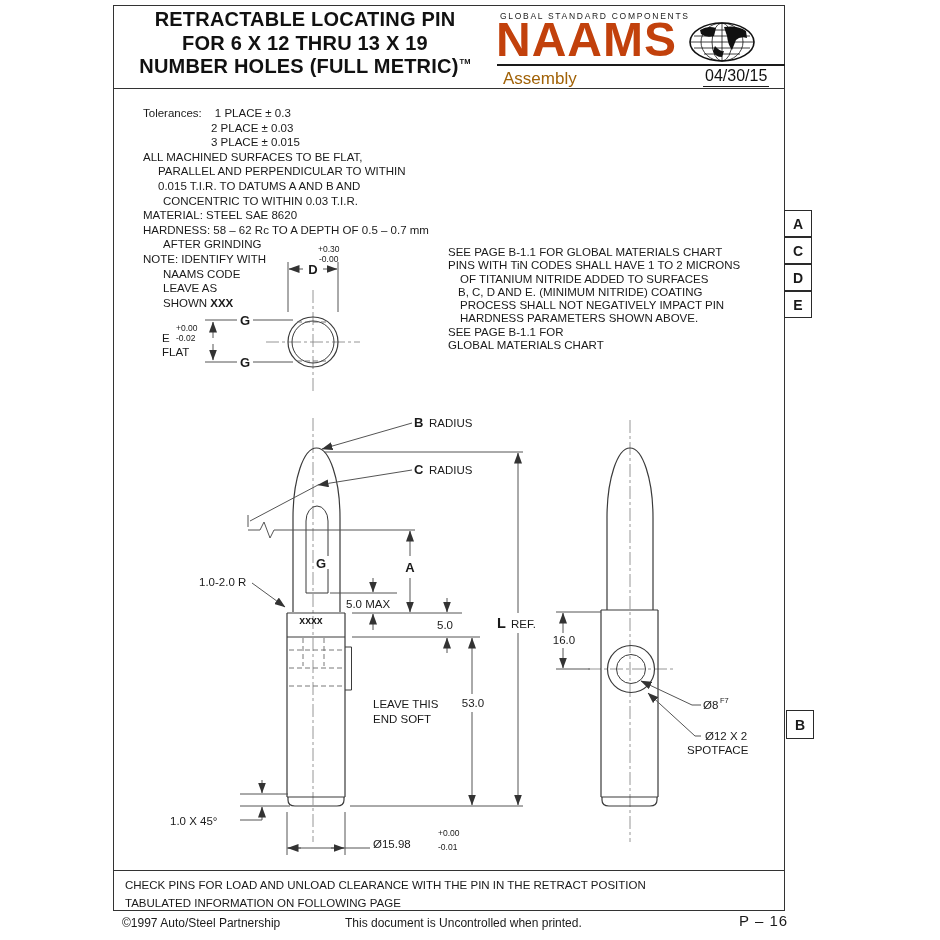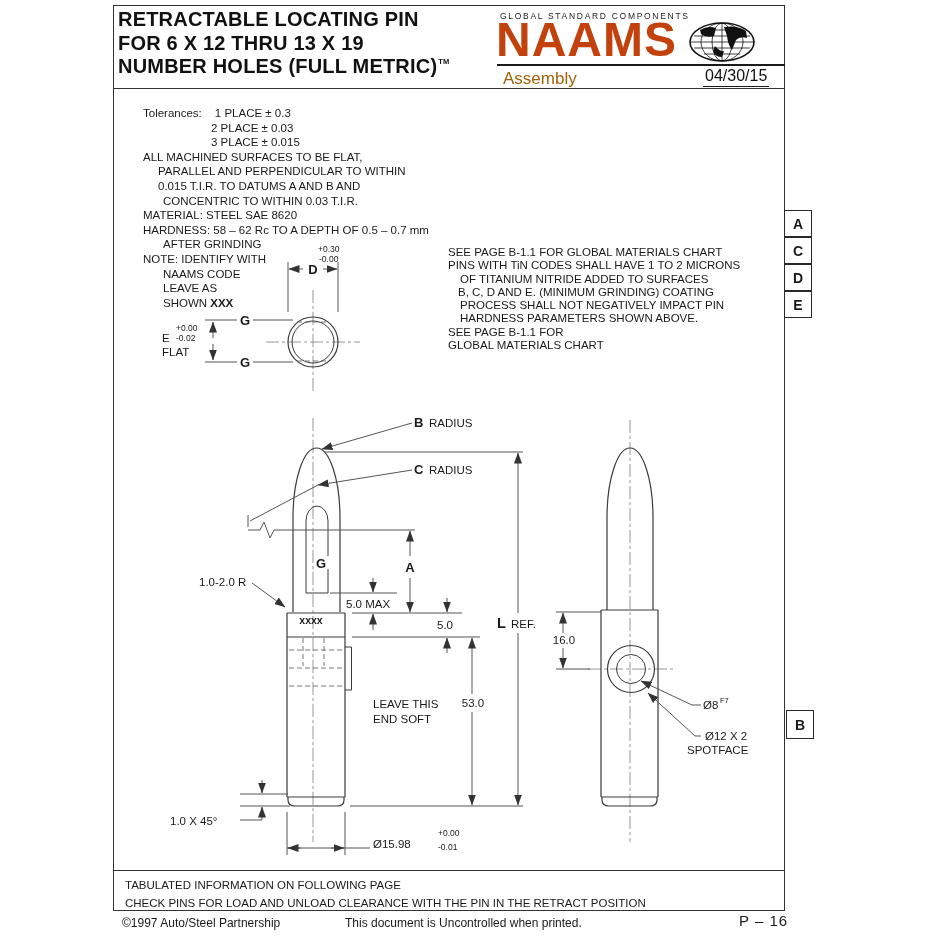--- a/index.html
+++ b/index.html
@@ -5,21 +5,21 @@
   * { margin:0; padding:0; box-sizing:border-box; }
   html,body { width:940px; height:940px; background:#fff; font-family:"Liberation Sans", sans-serif; color:#1a1a1a; }
   #page { position:relative; width:940px; height:940px; background:#fff; overflow:hidden; }
   .abs { position:absolute; }
 
   
   .sheet { left:113px; top:5px; width:672px; height:906px; border:1.6px solid #333; background:transparent; }
   .hdiv { left:113px; width:672px; border-top:1.6px solid #333; height:0; }
 
   
-  .title-block { left:118px; top:8px; width:374px; font-weight:bold; font-size:20px; line-height:23.5px; letter-spacing:.2px; color:#111; }
+  .title-block { left:118px; top:8px; width:374px; text-align:center; font-weight:bold; font-size:20px; line-height:23.5px; letter-spacing:.2px; color:#111; }
   .tm { font-size:7.5px; font-weight:bold; position:relative; top:-9px; margin-left:1px; }
   .tagline { left:500px; top:11px; font-size:8.5px; letter-spacing:1.7px; color:#222; }
   .brand { left:496px; top:18px; font-size:48px; font-weight:bold; letter-spacing:1px; color:#c2410c; line-height:44px; }
   .brand-rule { left:497px; top:64px; width:288px; border-top:2px solid #1a1a1a; height:0; }
   .assembly { left:503px; top:69px; font-size:17px; color:#a16207; }
   .date { left:703px; top:67px; font-size:16px; color:#111; border-bottom:1.5px solid #1a1a1a; padding:0 2px 1px 2px; }
 
   
   .noteline { white-space:nowrap; }
   .left-notes { left:143px; top:106px; font-size:11.5px; line-height:14.6px; }
@@ -97,21 +97,21 @@
     <div class="noteline">NOTE: IDENTIFY WITH</div>
     <div class="noteline" style="margin-left:20px">NAAMS CODE</div>
     <div class="noteline" style="margin-left:20px">LEAVE AS</div>
     <div class="noteline" style="margin-left:20px"><span>SHOWN </span><b>XXX</b></div>
   </div>
 
   <div class="abs right-notes">
     <div class="noteline">SEE PAGE B-1.1 FOR GLOBAL MATERIALS CHART</div>
     <div class="noteline">PINS WITH TiN CODES SHALL HAVE 1 TO 2 MICRONS</div>
     <div class="noteline" style="margin-left:12px">OF TITANIUM NITRIDE ADDED TO SURFACES</div>
-    <div class="noteline" style="margin-left:10px">B, C, D AND E. (MINIMUM GRINDING) COATING</div>
+    <div class="noteline" style="margin-left:10px">B, C, D AND E. (MINIMUM NITRIDE) COATING</div>
     <div class="noteline" style="margin-left:12px">PROCESS SHALL NOT NEGATIVELY IMPACT PIN</div>
     <div class="noteline" style="margin-left:12px">HARDNESS PARAMETERS SHOWN ABOVE.</div>
     <div class="noteline">SEE PAGE B-1.1 FOR</div>
     <div class="noteline">GLOBAL MATERIALS CHART</div>
   </div>
 
   <div class="abs dbox" style="left:784px; top:210px">A</div>
   <div class="abs dbox" style="left:784px; top:237px">C</div>
   <div class="abs dbox" style="left:784px; top:264px">D</div>
   <div class="abs dbox" style="left:784px; top:291px">E</div>
@@ -288,21 +288,21 @@
       <line class="dl" x1="301" y1="848" x2="288" y2="848" marker-end="url(#arr)"></line>
       <line class="dl" x1="331" y1="848" x2="344" y2="848" marker-end="url(#arr)"></line>
       <line class="dl" x1="345" y1="848" x2="370" y2="848"></line>
       <text class="t11" x="373" y="848">Ø15.98</text>
       <text class="t8" x="438" y="836">+0.00</text>
       <text class="t8" x="438" y="850">-0.01</text>
     </g>
   </svg>
 
   <div class="abs bottom-notes">
+    <div class="noteline">CHECK PINS FOR LOAD AND UNLOAD CLEARANCE WITH THE PIN IN THE RETRACT POSITION</div>
     <div class="noteline">TABULATED INFORMATION ON FOLLOWING PAGE</div>
-    <div class="noteline">CHECK PINS FOR LOAD AND UNLOAD CLEARANCE WITH THE PIN IN THE RETRACT POSITION</div>
   </div>
 
   <div class="abs footer-copy">©1997 Auto/Steel Partnership</div>
   <div class="abs footer-notice">This document is Uncontrolled when printed.</div>
   <div class="abs footer-page">P – 16</div>
 
 </div>
 
 </body></html>

